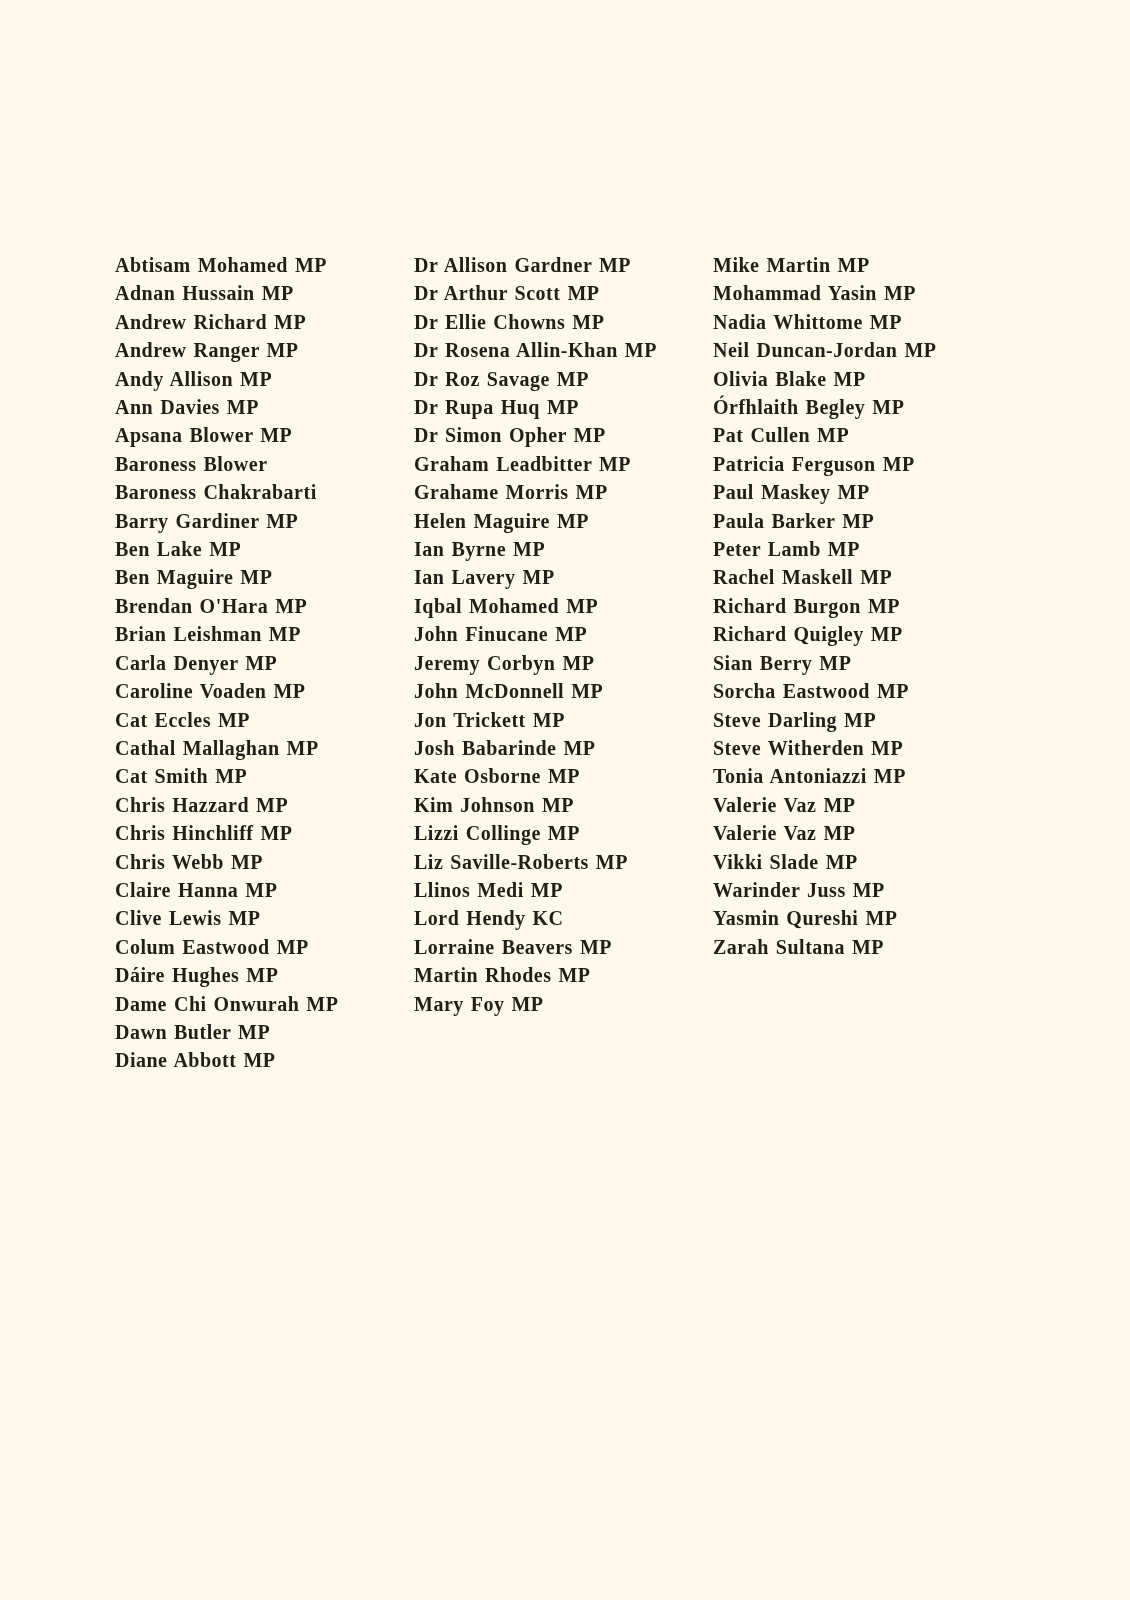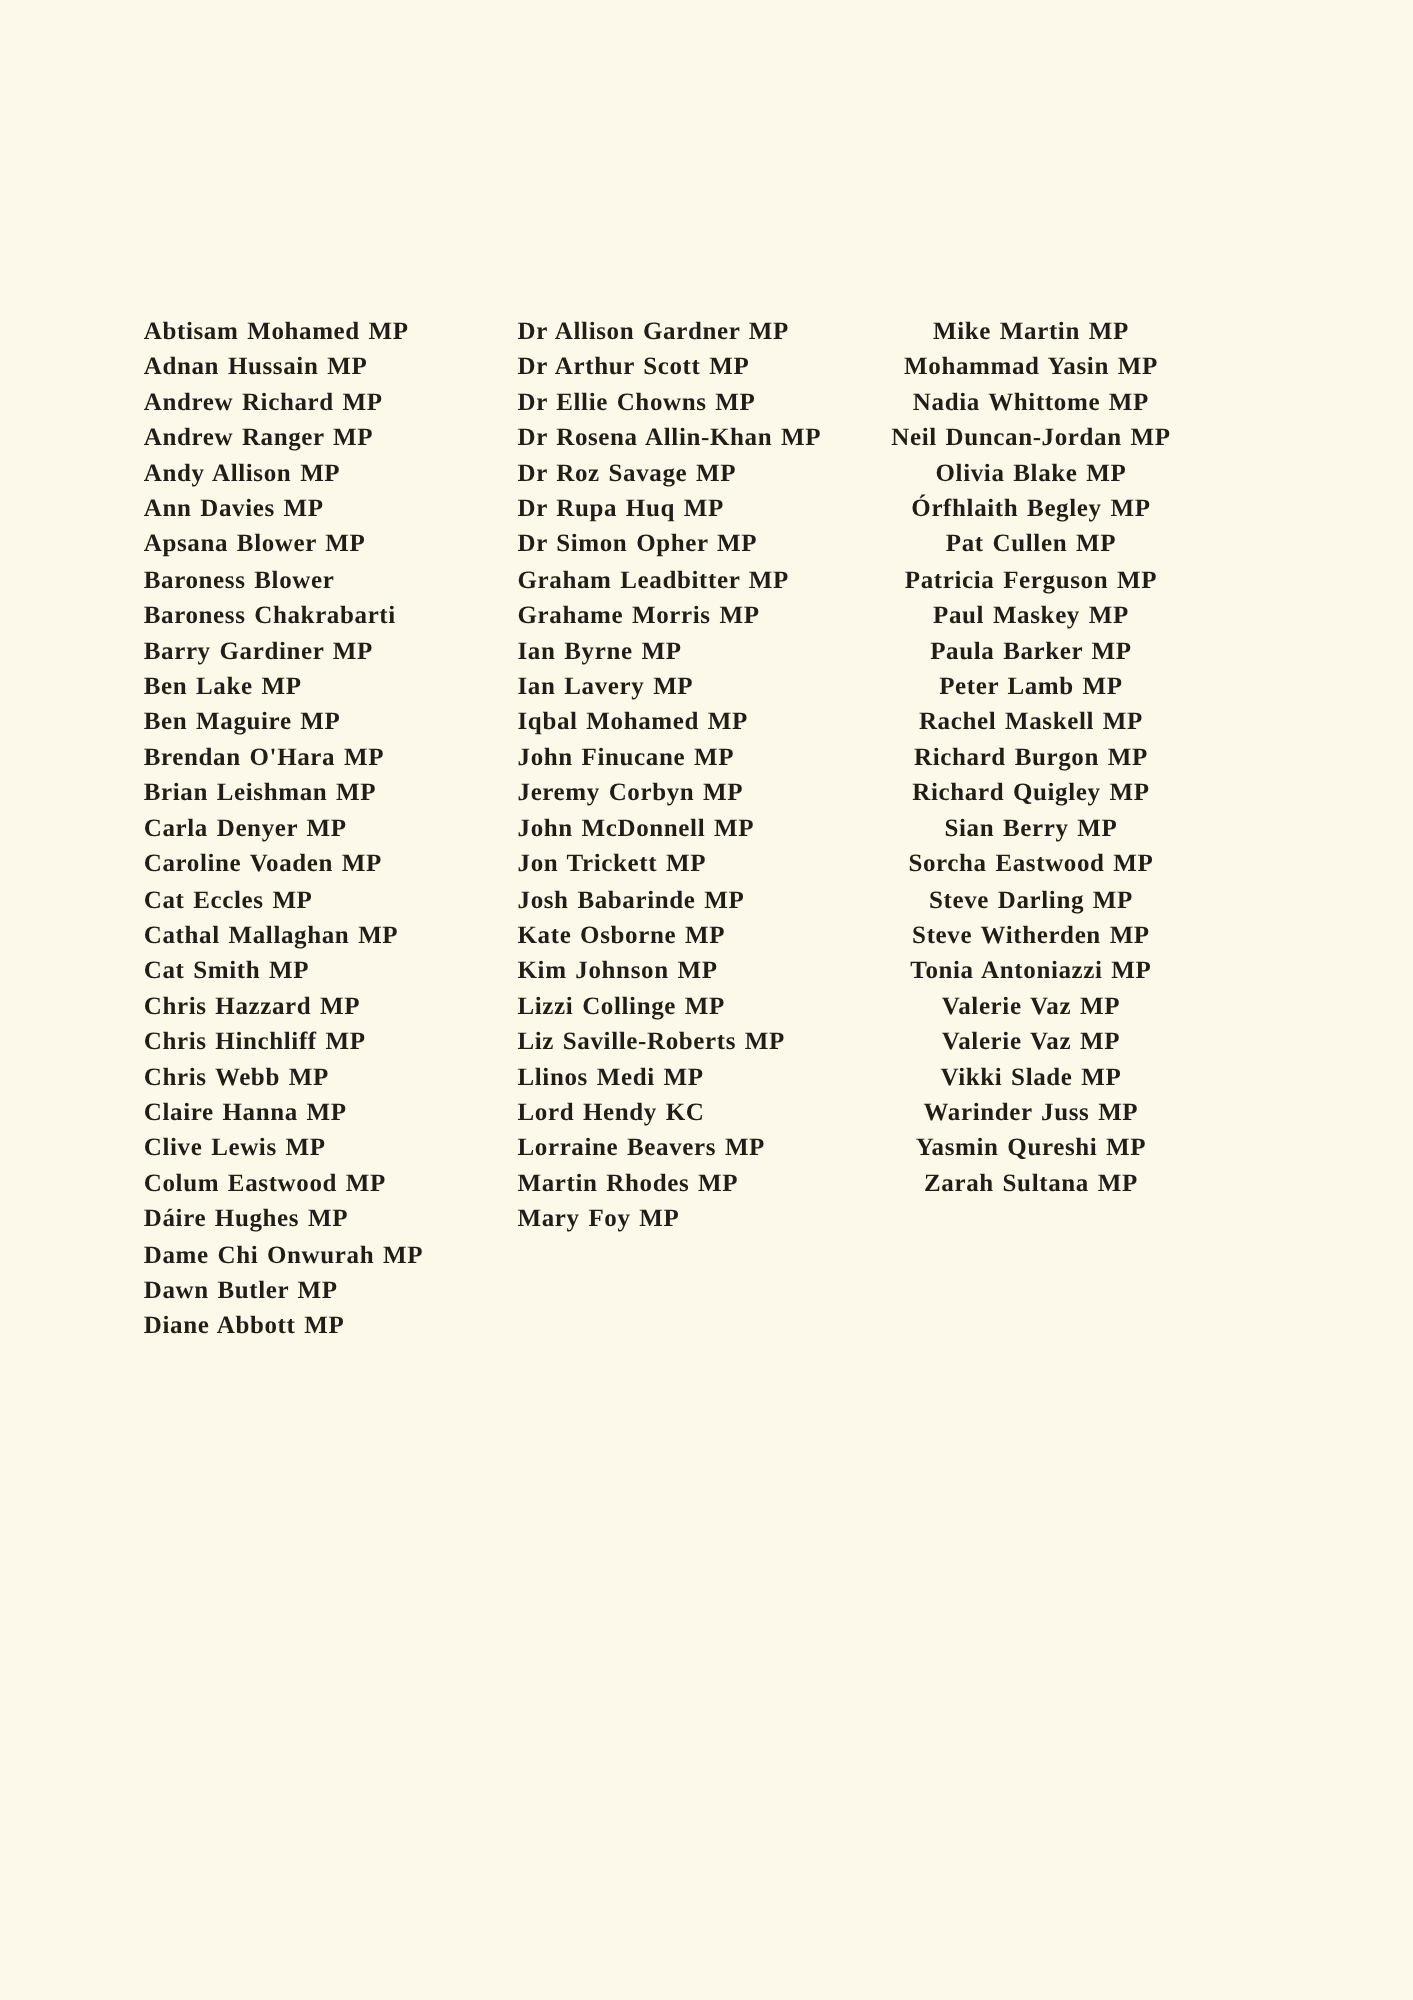--- a/index.html
+++ b/index.html
@@ -27,21 +27,20 @@
     align-items: flex-start;
     margin-top: 38px;
   }
   .col {
     flex: 0 0 299px;
     width: 299px;
   }
   .col.last {
     flex: 0 0 auto;
     width: auto;
-    text-align: center;
   }
   .name-line {
     font-weight: bold;
     font-size: 20px;
     line-height: 28.4px;
     color: #201E16;
     letter-spacing: 0.5px;
     word-spacing: 1.5px;
     white-space: nowrap;
   }
@@ -85,20 +84,21 @@
     <div class="col">
         <div class="name-line">Dr Allison Gardner MP</div>
         <div class="name-line">Dr Arthur Scott MP</div>
         <div class="name-line">Dr Ellie Chowns MP</div>
         <div class="name-line">Dr Rosena Allin-Khan MP</div>
         <div class="name-line">Dr Roz Savage MP</div>
         <div class="name-line">Dr Rupa Huq MP</div>
         <div class="name-line">Dr Simon Opher MP</div>
         <div class="name-line">Graham Leadbitter MP</div>
         <div class="name-line">Grahame Morris MP</div>
+        <div class="name-line">Helen Maguire MP</div>
         <div class="name-line">Ian Byrne MP</div>
         <div class="name-line">Ian Lavery MP</div>
         <div class="name-line">Iqbal Mohamed MP</div>
         <div class="name-line">John Finucane MP</div>
         <div class="name-line">Jeremy Corbyn MP</div>
         <div class="name-line">John McDonnell MP</div>
         <div class="name-line">Jon Trickett MP</div>
         <div class="name-line">Josh Babarinde MP</div>
         <div class="name-line">Kate Osborne MP</div>
         <div class="name-line">Kim Johnson MP</div>

